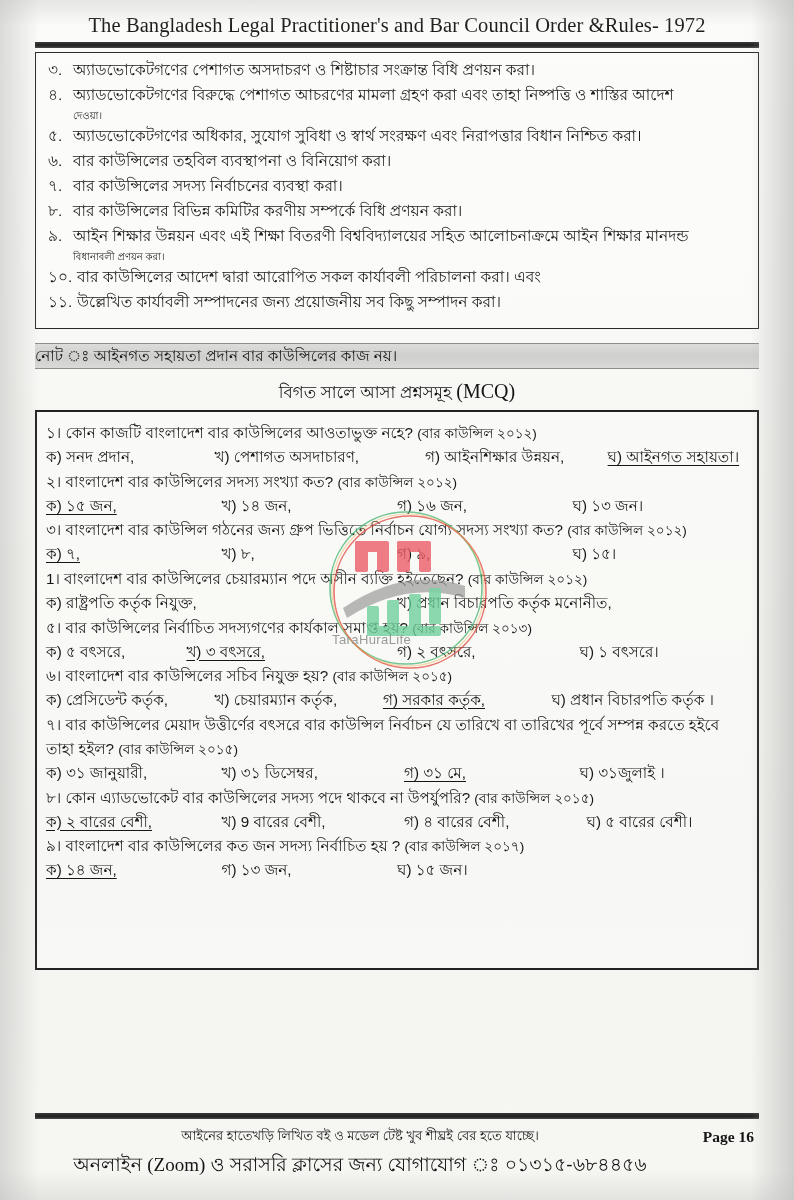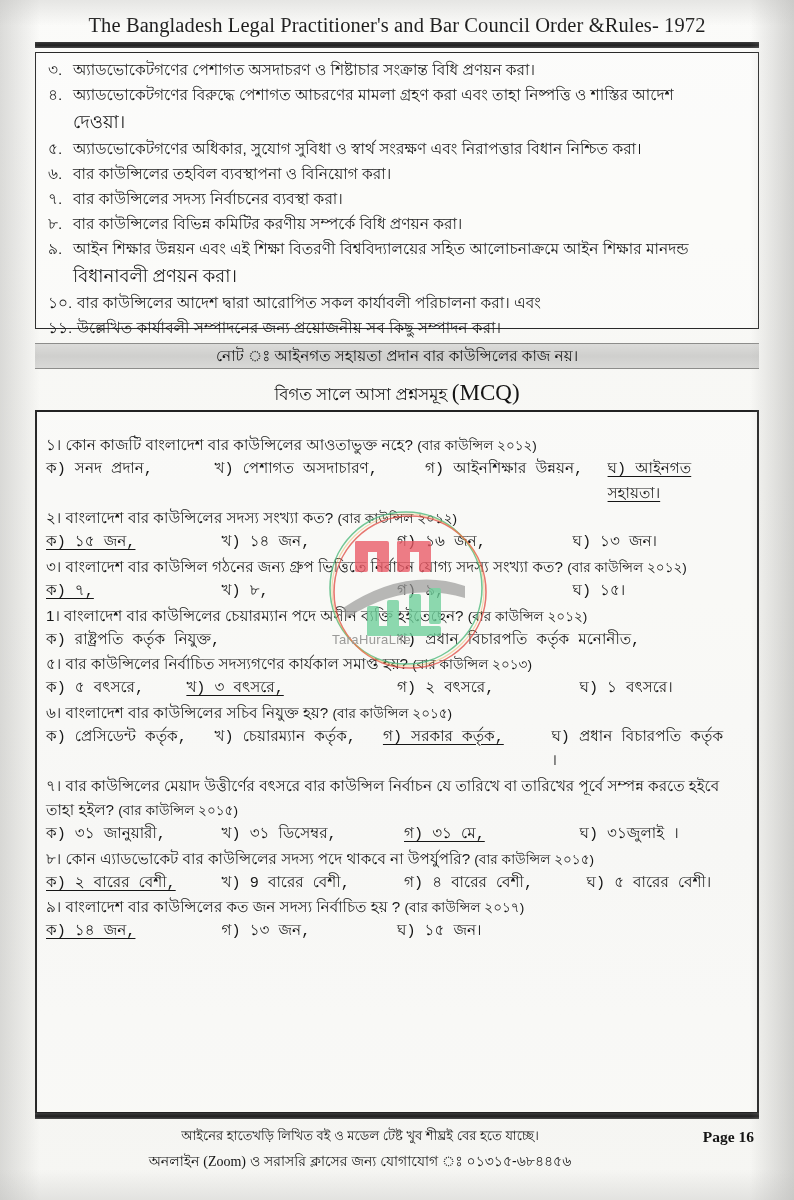--- a/index.html
+++ b/index.html
@@ -85,68 +85,68 @@
     color: #1b1b1b;
   }
   .duty-num {
     flex: 0 0 auto;
     min-width: 25px;
     text-align: left;
   }
   .duty-num.wide { min-width: 29px; }
   .duty-text { flex: 1 1 auto; }
   .duty-cont {
-    font-family: Liberation Serif, serif;
-    font-size: 18px;
+    font-family: Liberation Sans, sans-serif;
+    font-size: 10px;
     line-height: 1.62;
     color: #1b1b1b;
     padding-left: 25px;
   }
 
   
   #note-banner {
     position: absolute;
     left: 35px; top: 343px;
     width: 724px; height: 26px;
     background: linear-gradient(180deg,#dcdcda,#cfcfcd 50%,#d9d9d7);
     border-top: 1.4px solid #8d8d8b;
     border-bottom: 1.4px solid #8d8d8b;
     display: flex;
     align-items: center;
-    justify-content: center;
+    justify-content: flex-start;
     font-family: "Liberation Sans", "DejaVu Sans", sans-serif;
     font-size: 15.2px;
     color: #141414;
     box-sizing: border-box;
   }
 
   
   #mcq-heading {
     position: absolute;
     left: 0; top: 380px;
     width: 794px;
     text-align: center;
     font-family: "Liberation Sans", "DejaVu Sans", sans-serif;
     font-size: 16.6px;
     color: #141414;
   }
   #mcq-heading .mcq-latin {
     font-family: "Liberation Serif", "DejaVu Serif", serif;
-    font-size: 23px;
+    font-size: 20px;
   }
 
   
   #mcq-box {
     position: absolute;
     left: 35px; top: 410px;
-    width: 724px; height: 704px;
+    width: 724px; height: 560px;
     border: 2px solid #222;
     box-sizing: border-box;
     background: rgba(255,255,255,.30);
-    padding: 21px 9px 4px 9px;
+    padding: 9px 9px 4px 9px;
     overflow: hidden;
   }
   .q-block { margin-bottom: 0px; }
   .q-stem {
     font-family: "Liberation Sans", "DejaVu Sans", sans-serif;
     font-size: 15.2px;
     line-height: 1.58;
     color: #161616;
   }
   .q-stem .src {
@@ -154,21 +154,21 @@
   }
   .opts {
     display: flex;
     font-family: "Liberation Sans", "DejaVu Sans", sans-serif;
     font-size: 15.2px;
     line-height: 1.62;
     color: #161616;
   }
   .opts.grid2 { display: block; }
   .opts.grid2 .row2 { display: flex; }
-  .opt { flex: 0 0 25%; font-family: Liberation Mono, monospace; }
+  .opt { flex: 0 0 25%; }
   .opt.w30 { flex: 0 0 30%; }
   .opt.w20 { flex: 0 0 20%; }
   .opt.w26 { flex: 0 0 26%; }
   .opt.w24 { flex: 0 0 24%; }
   .opt.half { flex: 0 0 50%; }
   .opt.ans {
     text-decoration: underline;
     text-underline-offset: 2.5px;
   }
 
@@ -207,21 +207,21 @@
     font-family: "Liberation Sans", "DejaVu Sans", sans-serif;
     font-size: 13px;
     color: #151515;
   }
   #footer-line2 {
     position: absolute;
     left: 35px; top: 1150px;
     width: 650px;
     text-align: center;
     font-family: "Liberation Sans", "DejaVu Sans", sans-serif;
-    font-size: 14px;
+    font-size: 19px;
     color: #151515;
   }
   #footer-line2 .latin {
     font-family: "Liberation Serif", "DejaVu Serif", serif;
   }
   #page-number {
     position: absolute;
     right: 40px; top: 1128px;
     font-family: "Liberation Serif", "DejaVu Serif", serif;
     font-weight: bold;

